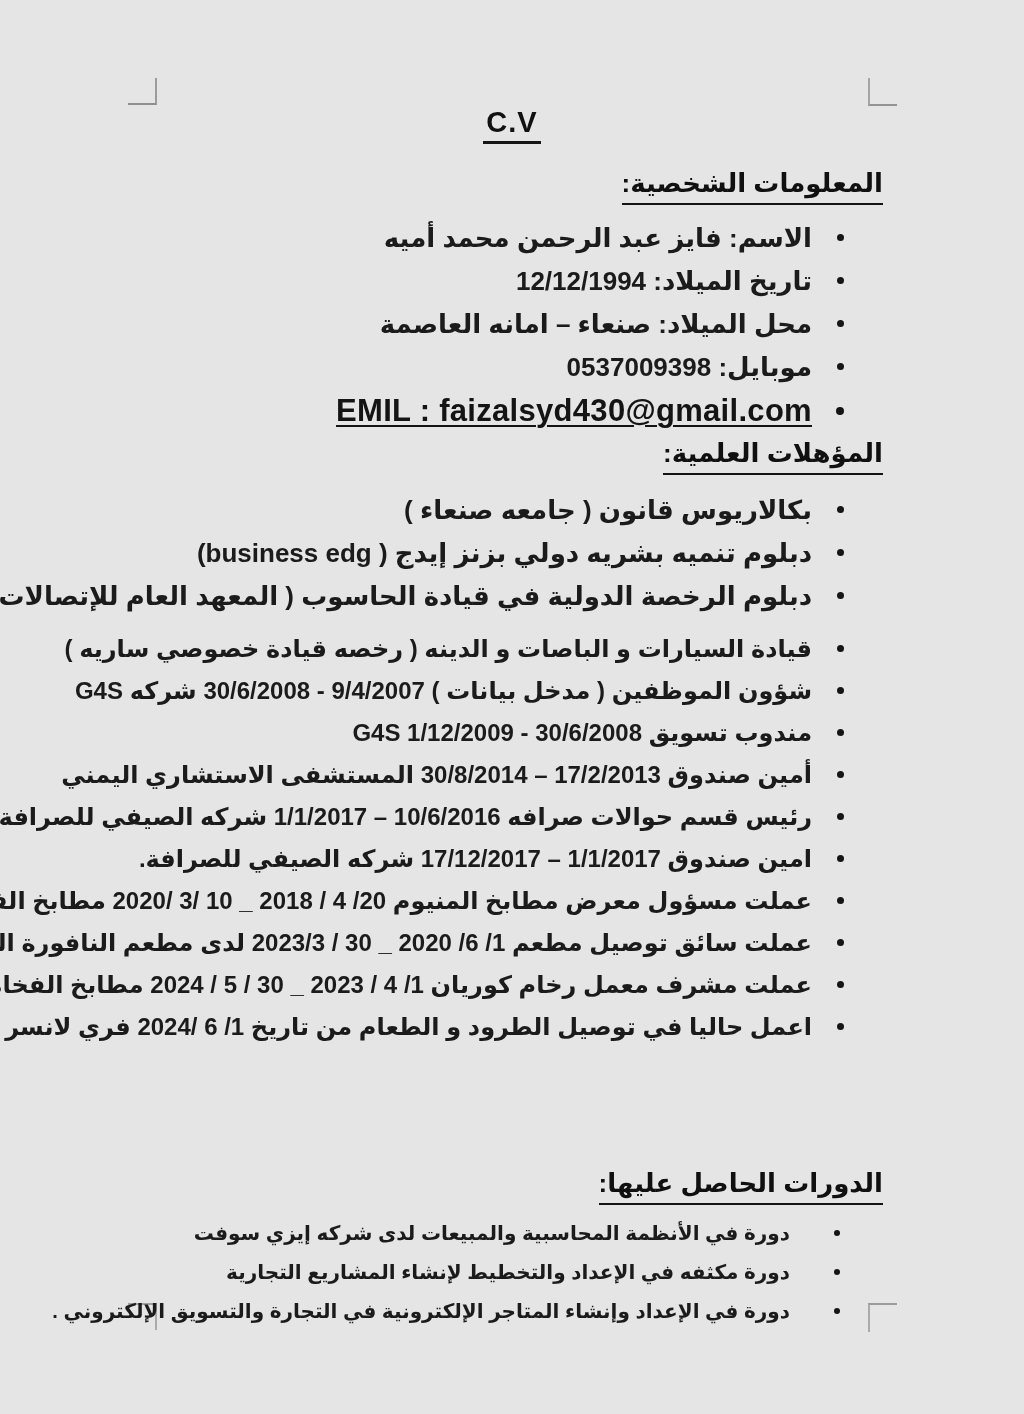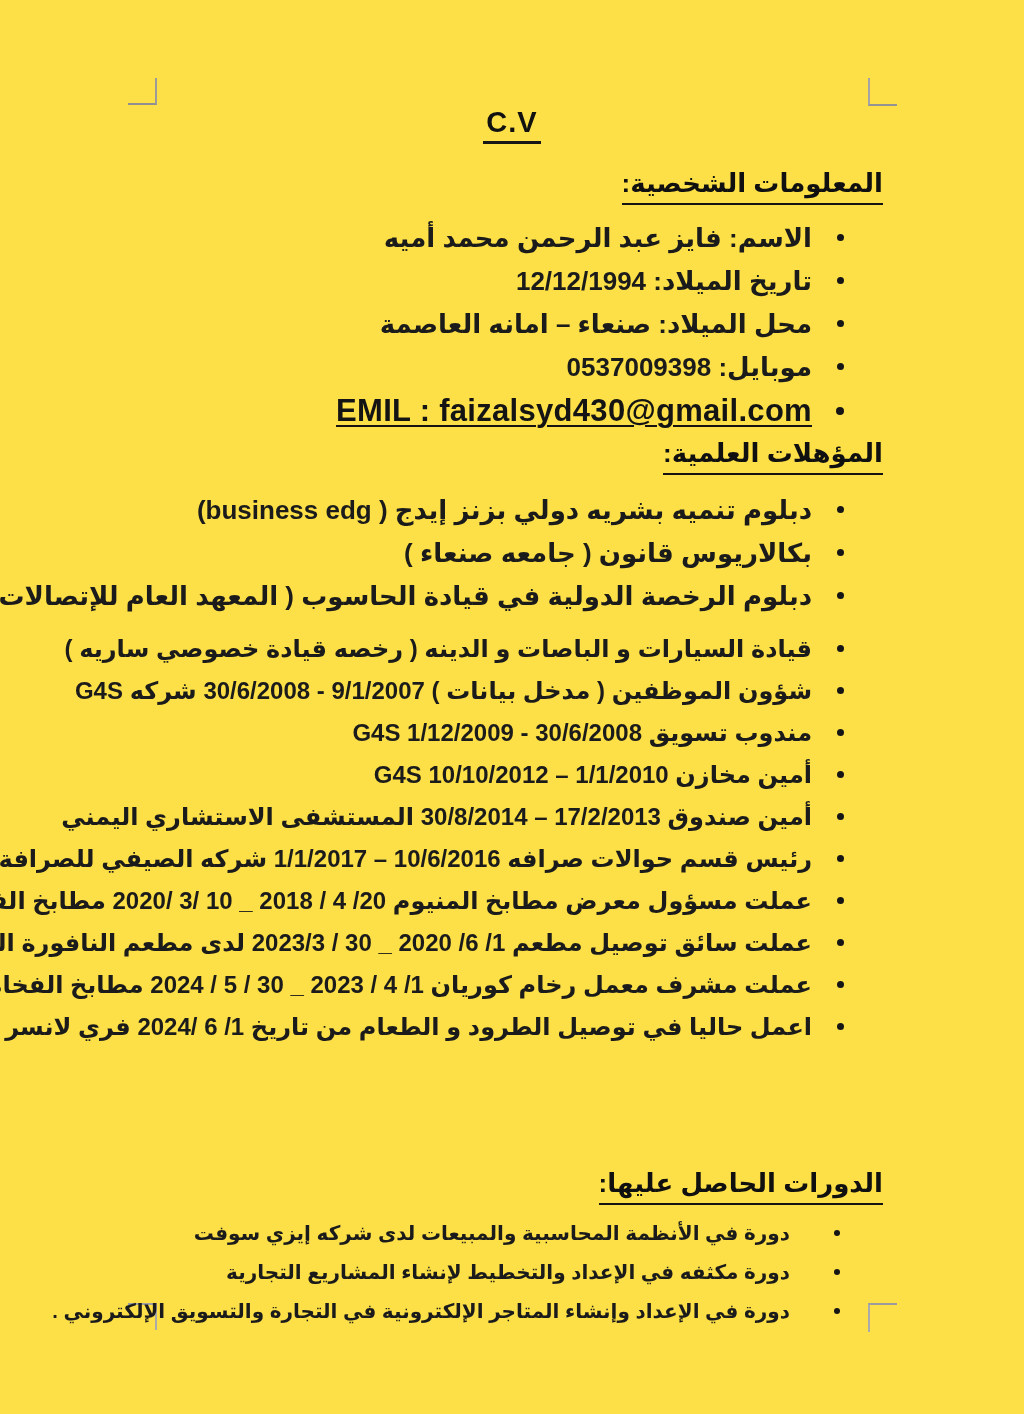--- a/index.html
+++ b/index.html
@@ -2,21 +2,21 @@
 <html lang="ar"><head>
 <meta charset="utf-8">
 <title>C.V</title>
 <style>
   html,body{margin:0;padding:0;}
   body{
     width:1024px;height:1414px;background:#ffffff;position:relative;
     font-family:"Liberation Sans","DejaVu Sans",sans-serif;
     color:#1b1b1b;overflow:hidden;
   }
-  .page{position:absolute;inset:0;background:#fde047;padding-left:12px;}
+  .page{position:absolute;inset:0;background:#e5e5e5;padding-left:12px;}
 
   
   .crop{position:absolute;}
   .crop.tl{left:128px;top:78px;width:27px;height:25px;border-right:2px solid #9b9b9b;border-bottom:2px solid #8f8f8f;}
   .crop.tr{left:868px;top:78px;width:27px;height:26px;border-left:2px solid #a5a5a5;border-bottom:2px solid #939393;}
   .crop.bl{left:128px;top:1303px;width:27px;height:25px;border-top:2px solid #a0a0a0;border-right:2px solid #ababab;}
   .crop.br{left:868px;top:1303px;width:27px;height:27px;border-top:2px solid #9b9b9b;border-left:2px solid #ababab;}
 
   .content{position:absolute;left:128px;top:0;width:768px;height:100%;direction:rtl;}
 
@@ -96,35 +96,35 @@
         </div>
       <div class="email-line">EMIL : faizalsyd430@gmail.com</div>
     </section>
 
     <section class="sec-quals">
       <div class="sec-heading-wrap">
         <span class="sec-heading">المؤهلات العلمية:</span>
       </div>
       <div class="list">
 
-      <div class="item">دبلوم تنميه بشريه دولي بزنز إيدج ( business edg)</div>
-          <div class="item">بكالاريوس قانون ( جامعه صنعاء )</div>
+      <div class="item">بكالاريوس قانون ( جامعه صنعاء )</div>
+          <div class="item">دبلوم تنميه بشريه دولي بزنز إيدج ( business edg)</div>
           <div class="item">دبلوم الرخصة الدولية في قيادة الحاسوب ( المعهد العام للإتصالات )</div>
         </div>
     </section>
 
     <section class="sec-exp">
       <div class="list">
 
       <div class="item">قيادة السيارات و الباصات و الدينه ( رخصه قيادة خصوصي ساريه )</div>
-          <div class="item">شؤون الموظفين ( مدخل بيانات )  9/1/2007 - 30/6/2008 شركه G4S</div>
+          <div class="item">شؤون الموظفين ( مدخل بيانات )  9/4/2007 - 30/6/2008 شركه G4S</div>
           <div class="item">مندوب تسويق  30/6/2008 - 1/12/2009 G4S</div>
-          <div class="item">أمين مخازن 1/1/2010 – 10/10/2012 G4S</div>
           <div class="item">أمين صندوق 17/2/2013 – 30/8/2014 المستشفى الاستشاري اليمني</div>
           <div class="item">رئيس قسم حوالات صرافه 10/6/2016 – 1/1/2017 شركه الصيفي للصرافة</div>
+          <div class="item">امين صندوق 1/1/2017 – 17/12/2017 شركه الصيفي للصرافة.</div>
           <div class="item">عملت مسؤول معرض مطابخ المنيوم  20/ 4 / 2018 _ 10 /3 /2020 مطابخ الفخامه</div>
           <div class="item">عملت سائق توصيل مطعم  1/ 6/ 2020 _ 30 / 2023/3 لدى مطعم النافورة الدمشقيه</div>
           <div class="item">عملت مشرف معمل رخام كوريان  1/ 4 / 2023 _ 30 / 5 / 2024 مطابخ الفخامه</div>
           <div class="item">اعمل حاليا في توصيل الطرود و الطعام من تاريخ  1/ 6 /2024  فري لانسر</div>
         </div>
     </section>
 
     <section class="sec-courses">
       <div class="sec-heading-wrap">
         <span class="sec-heading">الدورات الحاصل عليها:</span>

